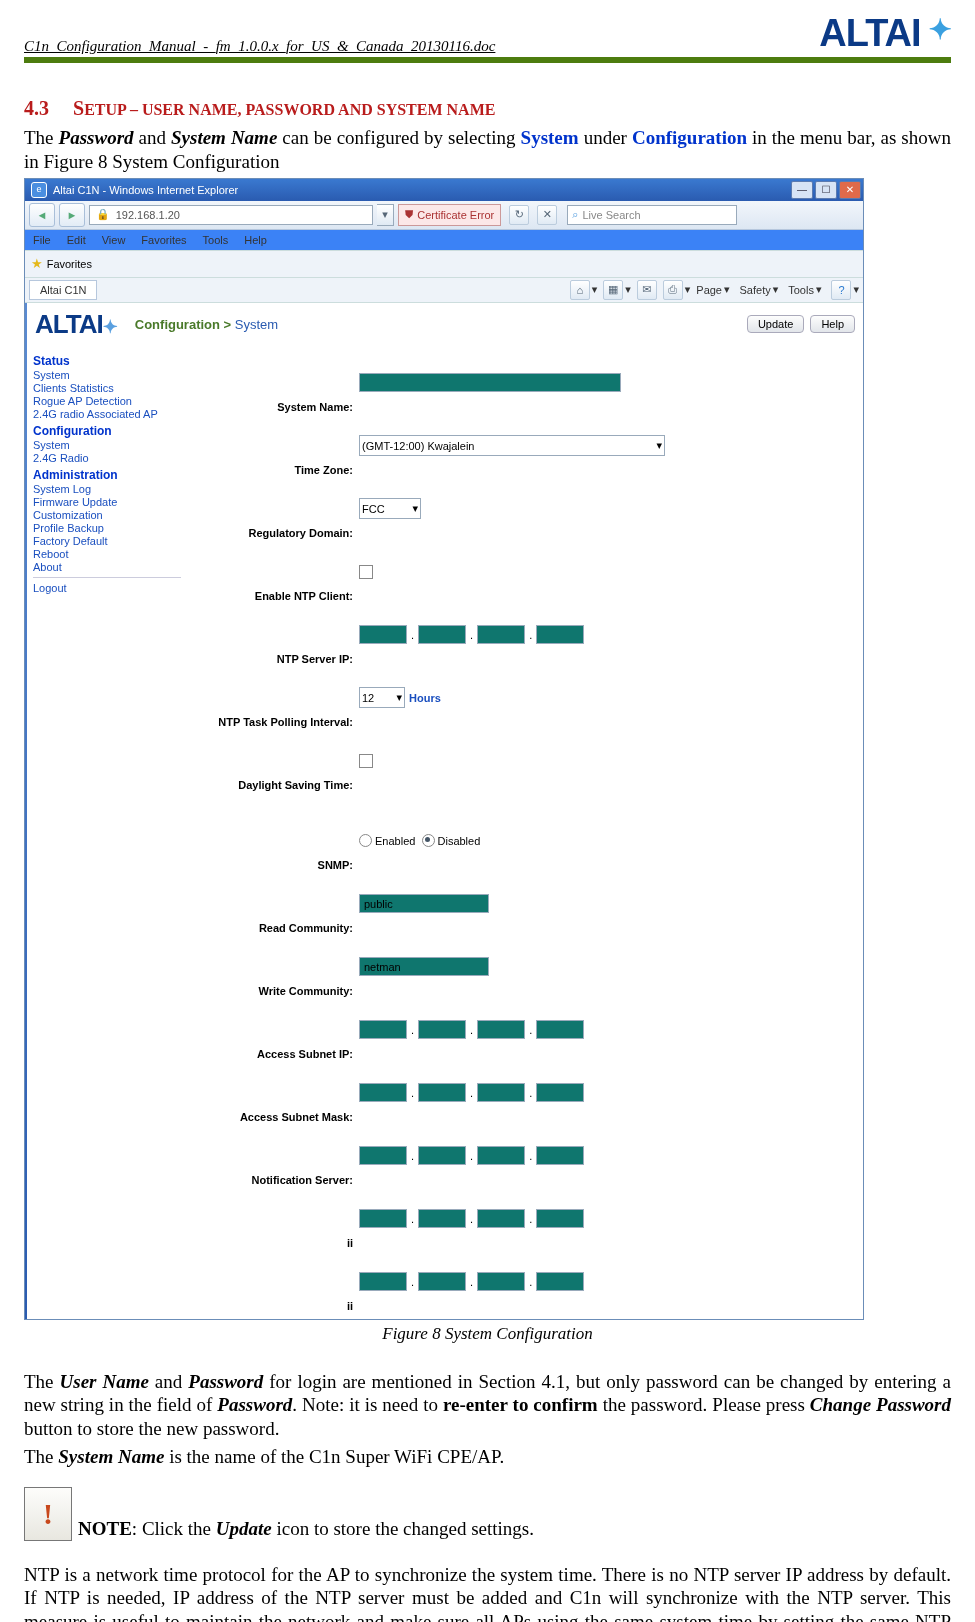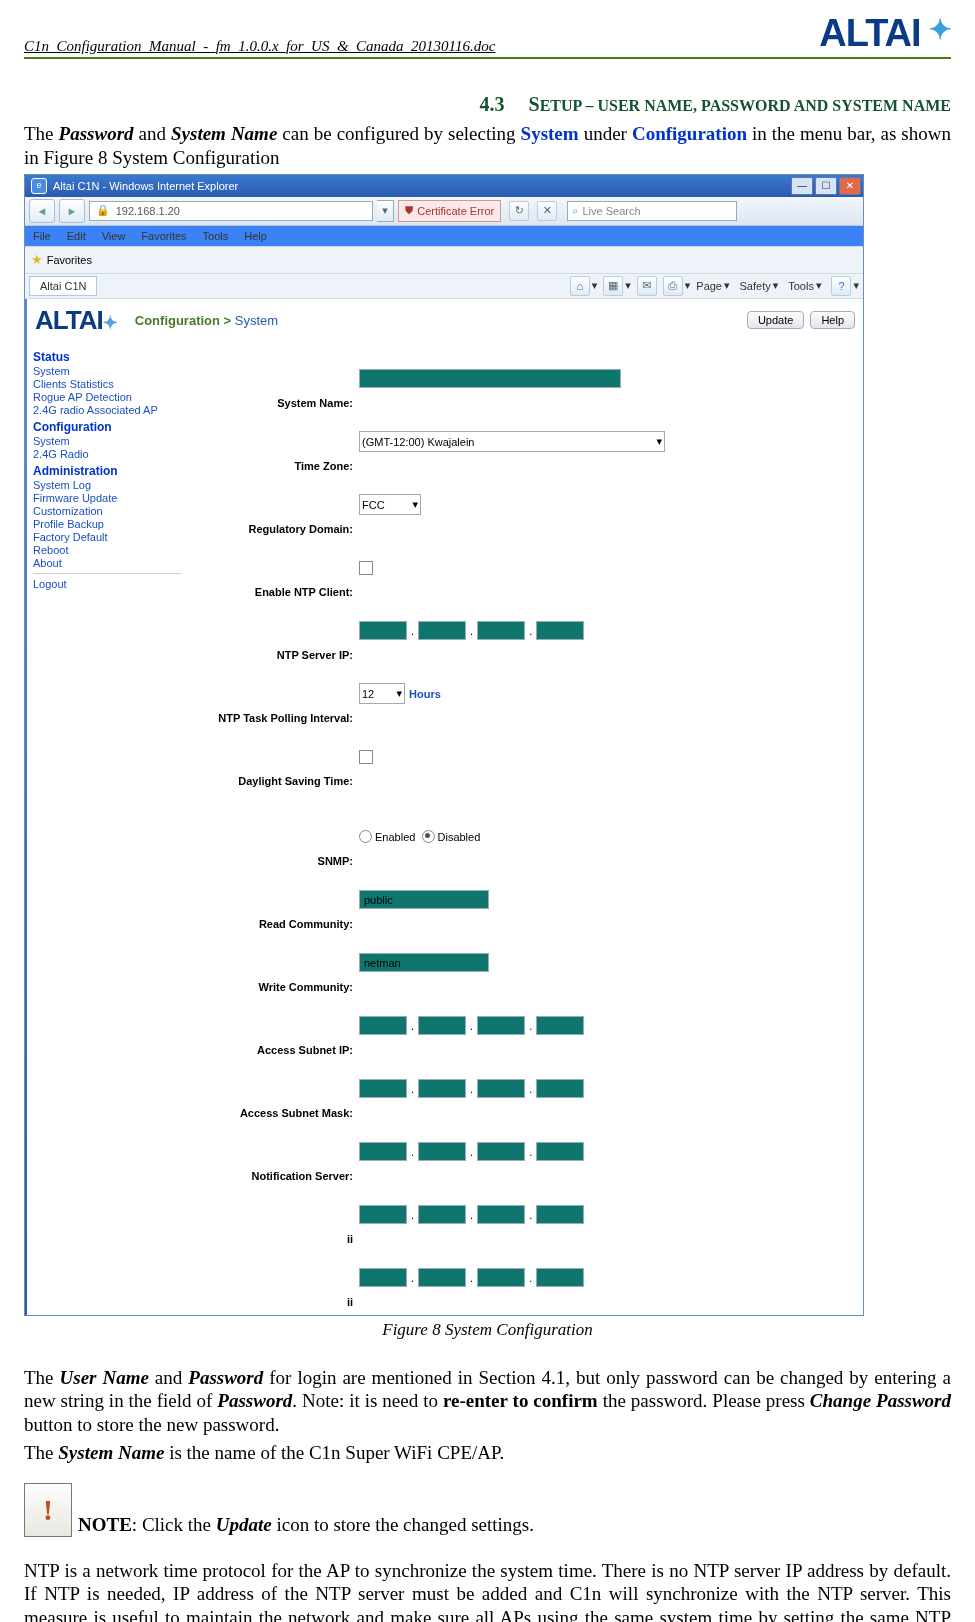--- a/index.html
+++ b/index.html
@@ -10,21 +10,21 @@
     width: 975px;
   }
   .page {
     padding: 12px 24px 8px 24px;
     box-sizing: border-box;
   }
   .header-row {
     display: flex;
     justify-content: space-between;
     align-items: flex-end;
-    border-bottom: 2px solid #4d7c0f;
+    border-bottom: 6px solid #4d7c0f;
     padding-bottom: 2px;
     text-align: right;
   }
   .header-doc {
     font-style: italic;
     text-decoration: underline;
     font-size: 15px;
     color: #000;
   }
   .logo-box {
@@ -42,26 +42,25 @@
     font-size: 28px;
     line-height: 1;
     margin-left: 4px;
     position: relative;
     top: -4px;
   }
   .content {
     padding-top: 28px;
   }
   .section-head {
-    color: #14532d;
+    color: #b91c1c;
     font-weight: bold;
     font-size: 20px;
     margin-top: 6px;
     margin-bottom: 6px;
-    text-align: right;
   }
   .section-head .num {
     font-variant: normal;
     margin-right: 24px;
   }
   .section-head .rest { font-variant: small-caps; }
   .body-text {
     font-size: 19px;
     text-align: justify;
     margin: 2px 0 4px 0;

